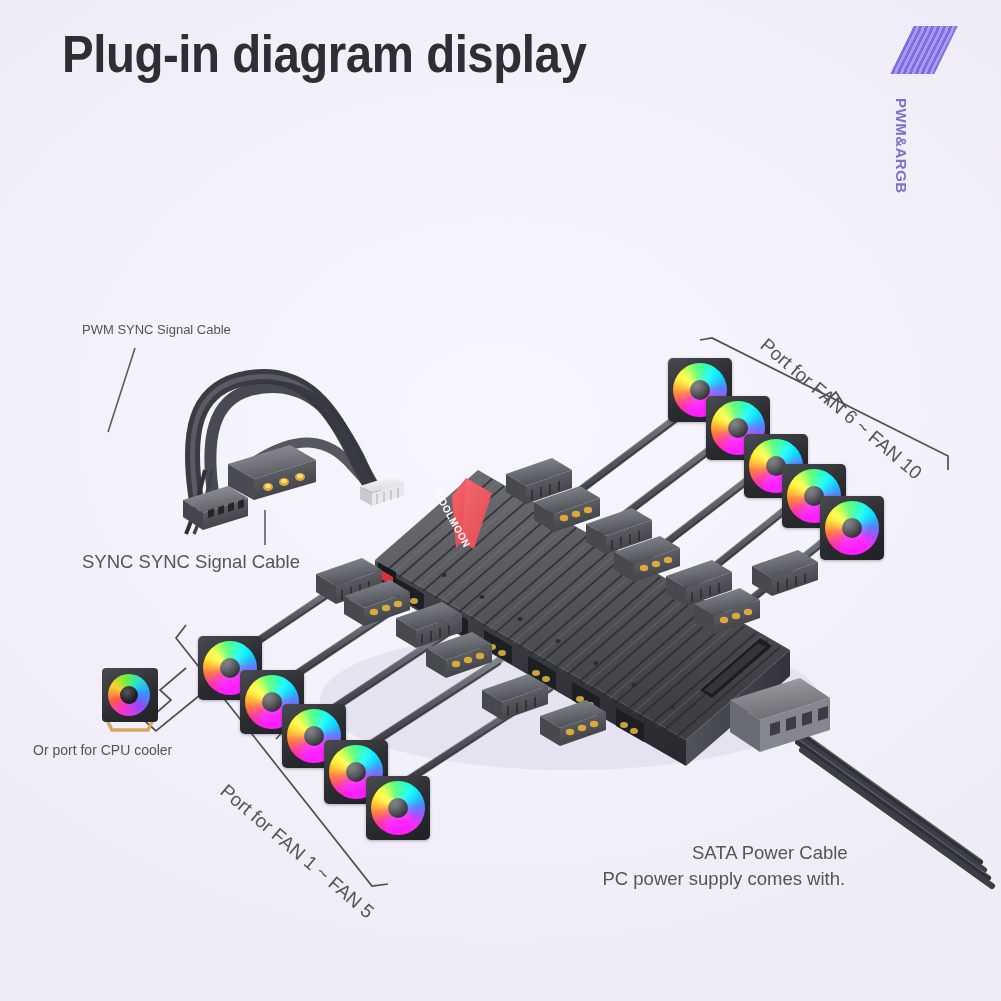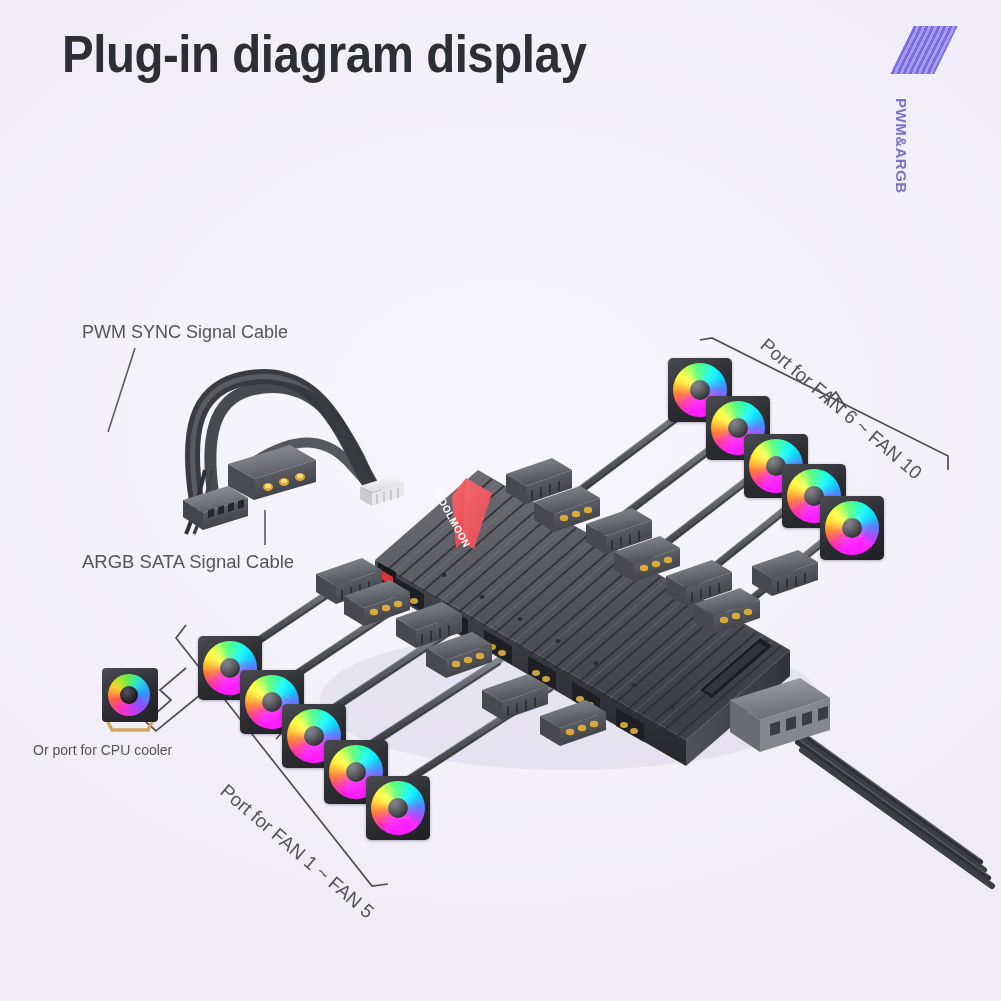--- a/index.html
+++ b/index.html
@@ -44,21 +44,21 @@
     font-size:15px; font-weight:600; color:#7b72c9;
     letter-spacing:0.5px; white-space:nowrap;
     transform-origin:left top; transform:rotate(90deg);
   }
 
   
   .lbl {
     position:absolute; color:#53545c; white-space:nowrap;
     font-family:"Liberation Sans", sans-serif;
   }
-  .lbl-pwm   { left:82px;  top:322px; font-size:18px; }
+  .lbl-pwm   { left:82px;  top:322px; font-size:13px; }
   .lbl-argb  { left:82px;  top:551px; font-size:18.5px; }
   .lbl-cpu   { left:33px;  top:742px; font-size:14px; }
   .lbl-fan1  { left:230px; top:780px; font-size:19px; transform-origin:left top; transform:rotate(40.5deg); }
   .lbl-fan6  { left:770px; top:334px; font-size:19px; transform-origin:left top; transform:rotate(40.5deg); }
   .lbl-sata  { left:600px; top:840px; font-size:18.5px; text-align:center; line-height:1.42; }
   .lbl-sata div { display:block; }
   .sata-l1 { margin-left:92px; }
 
   
   .fan { position:absolute; }
@@ -635,23 +635,27 @@
   </div>
 
   <div class="title">Plug-in diagram display</div>
 
   <div class="badge-wrap">
     <div class="badge-para"></div>
     <div class="badge-text">PWM&amp;ARGB</div>
   </div>
 
   <div class="lbl lbl-pwm">PWM SYNC Signal Cable</div>
-  <div class="lbl lbl-argb">ARGB SATA Signal Cable</div>
+  <div class="lbl lbl-argb">SYNC SYNC Signal Cable</div>
   <div class="lbl lbl-cpu">Or port for CPU cooler</div>
   <div class="lbl lbl-fan1">Port for FAN 1 ~ FAN 5</div>
   <div class="lbl lbl-fan6">Port for FAN 6 ~ FAN 10</div>
 
+  <div class="lbl lbl-sata">
+    <div class="sata-l1">SATA Power Cable</div>
+    <div>PC power supply comes with.</div>
+  </div>
 
   <div style="position:absolute; left:443px; top:489px; font-size:10.5px; font-weight:700;
               color:#ffffff; letter-spacing:0.6px; white-space:nowrap;
               transform-origin:left top; transform:rotate(61deg) scaleX(0.92);">COOLMOON</div>
 
 </div>
 
 </body></html>

